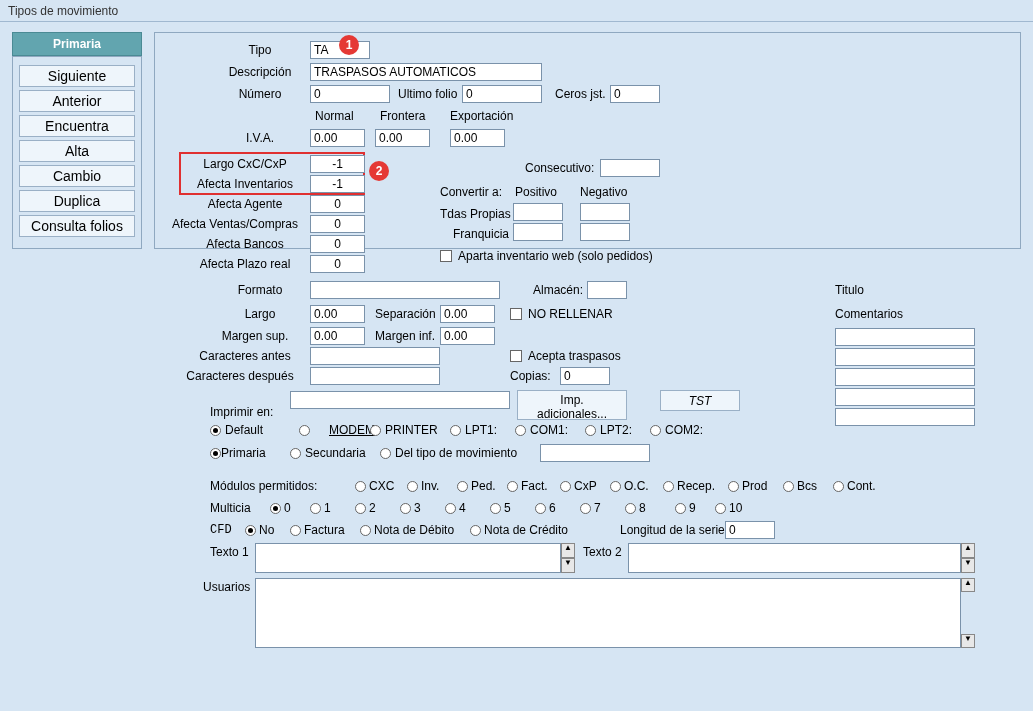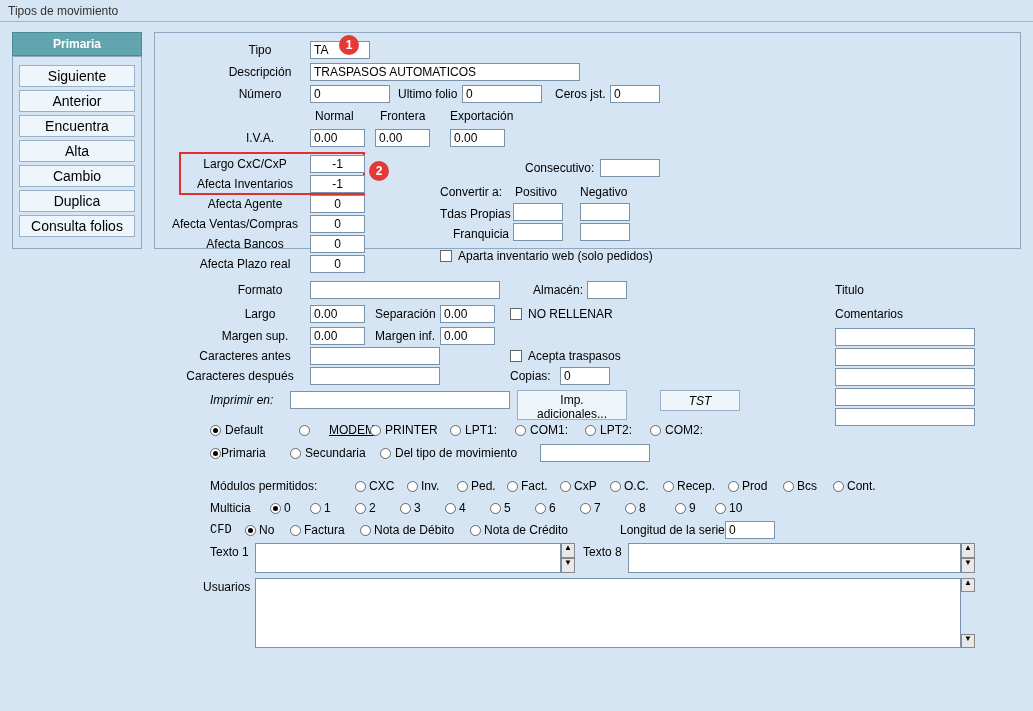--- a/index.html
+++ b/index.html
@@ -176,21 +176,21 @@
     <div class="main">
 
       <div class="marker" style="left:184px;top:2px;">1</div>
       <div class="marker" style="left:214px;top:128px;">2</div>
       <div class="redbox" style="left:24px;top:119px;width:186px;height:43px;"></div>
 
       <div class="abs lbl" style="left:60px;top:10px;width:90px;">Tipo</div>
       <input class="abs input" style="left: 155px; top: 8px; width: 60px;" value="TA">
 
       <div class="abs lbl" style="left:60px;top:32px;width:90px;">Descripción</div>
-      <input class="abs input" style="left: 155px; top: 30px; width: 270px;" value="TRASPASOS AUTOMATICOS">
+      <input class="abs input" style="left: 155px; top: 30px; width: 232px;" value="TRASPASOS AUTOMATICOS">
 
       <div class="abs lbl" style="left:60px;top:54px;width:90px;">Número</div>
       <input class="abs input" style="left: 155px; top: 52px; width: 80px;" value="0">
       <div class="abs" style="left:243px;top:54px;">Ultimo folio</div>
       <input class="abs input" style="left: 307px; top: 52px; width: 80px;" value="0">
       <div class="abs" style="left:400px;top:54px;">Ceros jst.</div>
       <input class="abs input" style="left: 455px; top: 52px; width: 50px;" value="0">
 
       <div class="abs" style="left:160px;top:76px;">Normal</div>
       <div class="abs" style="left:225px;top:76px;">Frontera</div>
@@ -260,21 +260,21 @@
       <div class="abs rowflex" style="left:355px;top:316px;">
         <span class="checkbox"></span>
         <span>Acepta traspasos</span>
       </div>
 
       <div class="abs lbl" style="left:20px;top:336px;width:130px;">Caracteres después</div>
       <input class="abs input" style="left: 155px; top: 334px; width: 130px;" value="">
       <div class="abs" style="left:355px;top:336px;">Copias:</div>
       <input class="abs input" style="left: 405px; top: 334px; width: 50px;" value="0">
 
-      <div class="abs" style="left:55px;top:360px;font-style:italic;">Imprimir en:</div>
+      <div class="abs" style="left:55px;top:372px;">Imprimir en:</div>
       <input class="abs input" style="left: 135px; top: 358px; width: 220px;" value="">
       <button class="abs btn" style="left:362px;top:357px;width:110px;height:30px;">Imp. adicionales...</button>
       <button class="abs btn" style="left:505px;top:357px;width:80px;height:21px;font-style:italic;">TST</button>
 
       <div class="abs stacked-input" style="left:680px;top:295px;width:140px;"></div>
       <div class="abs stacked-input" style="left:680px;top:315px;width:140px;"></div>
       <div class="abs stacked-input" style="left:680px;top:335px;width:140px;"></div>
       <div class="abs stacked-input" style="left:680px;top:355px;width:140px;"></div>
       <div class="abs stacked-input" style="left:680px;top:375px;width:140px;"></div>
 
@@ -430,21 +430,21 @@
       <input class="abs input" style="left: 570px; top: 488px; width: 50px;" value="0">
 
       <div class="abs" style="left:55px;top:512px;">Texto 1</div>
       <div class="abs" style="left:100px;top:510px;width:320px;display:flex;">
         <textarea class="textarea" style="width: 306px; height: 30px;"></textarea>
         <div style="display:flex;flex-direction:column;width:14px;">
           <div class="spinbtn" style="height:15px;">▲</div>
           <div class="spinbtn" style="height:15px;">▼</div>
         </div>
       </div>
-      <div class="abs" style="left:428px;top:512px;">Texto 8</div>
+      <div class="abs" style="left:428px;top:512px;">Texto 2</div>
       <div class="abs" style="left:473px;top:510px;width:347px;display:flex;">
         <textarea class="textarea" style="width: 333px; height: 30px;"></textarea>
         <div style="display:flex;flex-direction:column;width:14px;">
           <div class="spinbtn" style="height:15px;">▲</div>
           <div class="spinbtn" style="height:15px;">▼</div>
         </div>
       </div>
 
       <div class="abs" style="left:48px;top:547px;">Usuarios</div>
       <div class="abs" style="left:100px;top:545px;width:720px;display:flex;">

